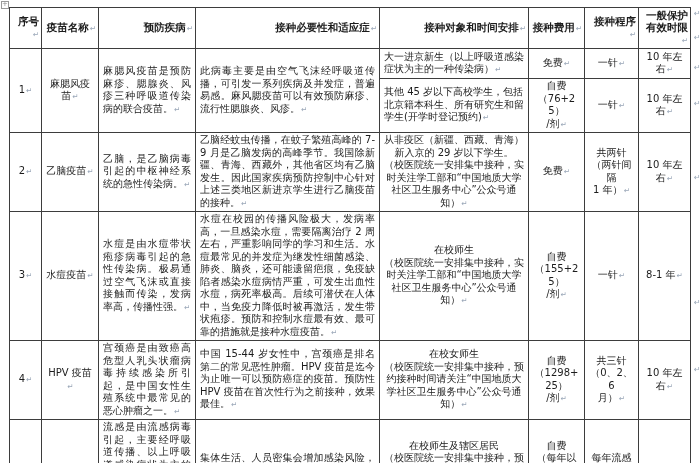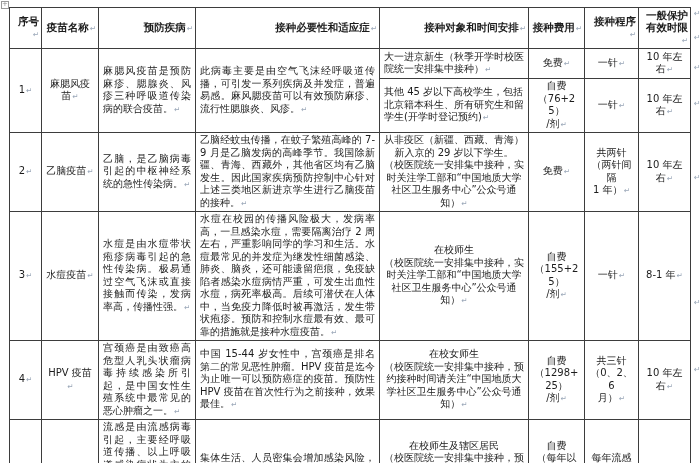--- a/index.html
+++ b/index.html
@@ -73,21 +73,21 @@
       <th class="pm">接种费用</th>
       <th class="pm">接种程序</th>
       <th class="pm">一般保护有效时限</th>
     </tr>
 
     <tr style="height:30px">
       <td rowspan="2" class="num pm">1</td>
       <td rowspan="2" class="name pm">麻腮风疫苗</td>
       <td rowspan="2" class="t pm">麻腮风疫苗是预防麻疹、腮腺炎、风疹三种呼吸道传染病的联合疫苗。</td>
       <td rowspan="2" class="t pm">此病毒主要是由空气飞沫经呼吸道传播，可引发一系列疾病及并发症，普遍易感。麻风腮疫苗可以有效预防麻疹、流行性腮腺炎、风疹。</td>
-      <td class="tl pm">大一进京新生（秋季开学时校医院统一安排集中接种）</td>
+      <td class="tl pm">大一进京新生（以上呼吸道感染症状为主的一种传染病）</td>
       <td class="c pm">免费</td>
       <td class="c pm">一针</td>
       <td class="c pm">10 年左右</td>
     </tr>
 
     <tr style="height:37px">
       <td class="tl pm">其他 45 岁以下高校学生，包括北京籍本科生、所有研究生和留学生(开学时登记预约)</td>
       <td class="c pm">自费
 （76+25）
 /剂</td>

